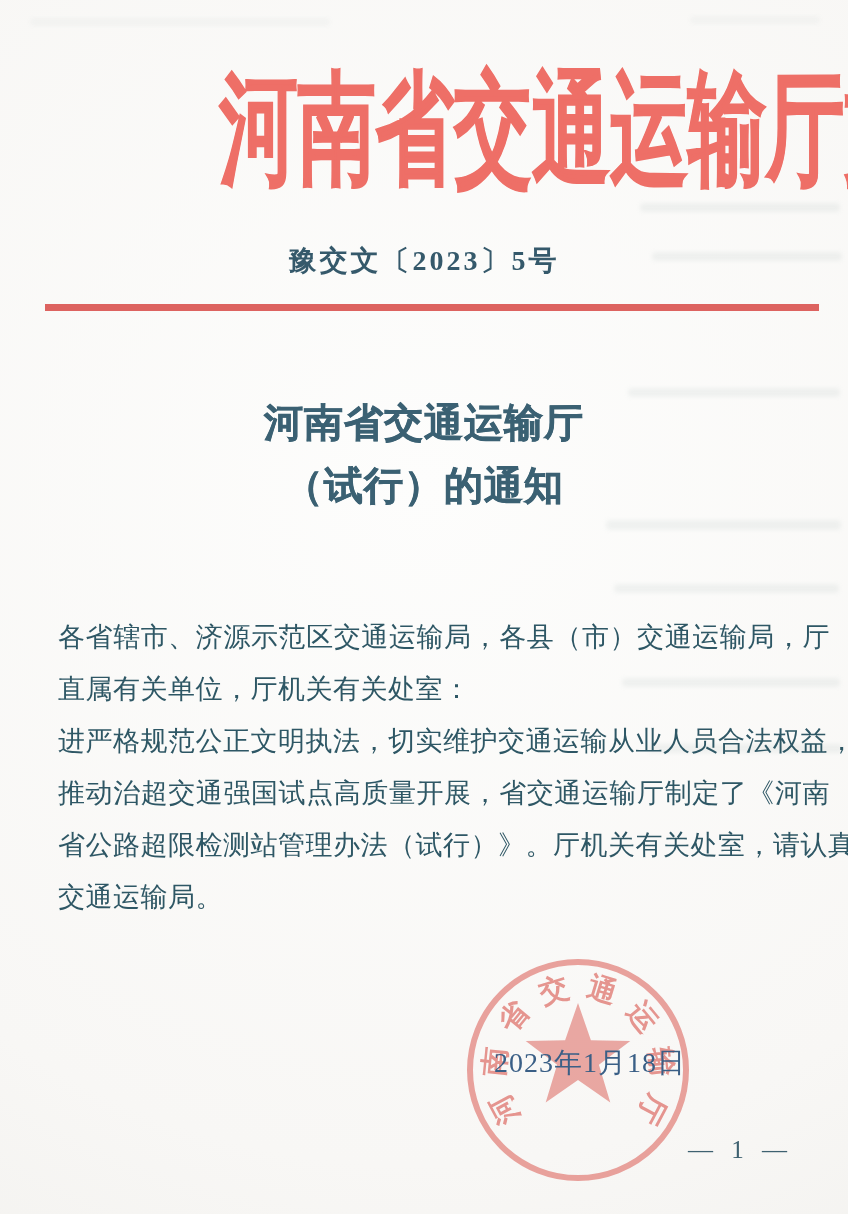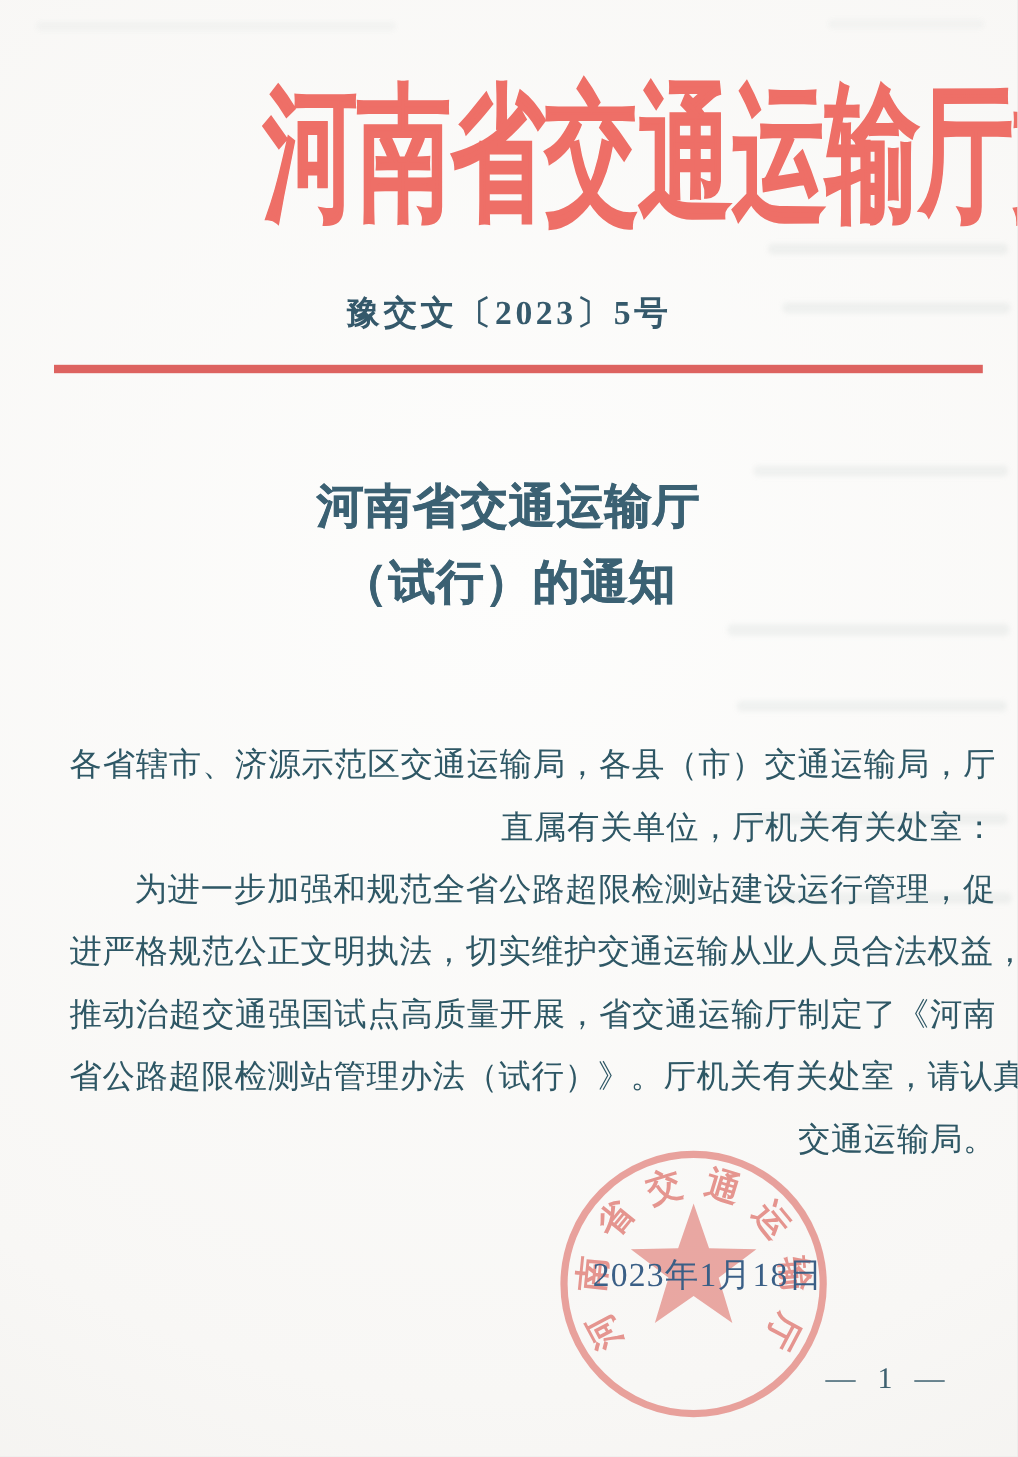--- a/index.html
+++ b/index.html
@@ -49,21 +49,21 @@
 
   .body-text{
     position:absolute;top:611px;left:58px;width:772px;
     font-size:27px;color:var(--body-ink);
   }
   .body-text .line{
     display:block;height:52px;line-height:52px;
     text-align:justify;text-align-last:justify;
     white-space:nowrap;letter-spacing:0.5px;
   }
-  .body-text .line.no-just{text-align:right;text-align-last:auto;font-family:Liberation Serif, serif;}
+  .body-text .line.no-just{text-align:left;text-align-last:auto;font-family:Liberation Serif, serif;}
   .body-text .line.indent{text-indent:2em;}
 
   .seal{
     position:absolute;left:462px;top:954px;width:232px;height:232px;
     z-index:1;opacity:0.92;
   }
   .seal text{
     font-family:"Liberation Serif","DejaVu Serif",serif;
     font-weight:bold;font-size:29px;fill:var(--seal-red);
     text-anchor:middle;dominant-baseline:central;opacity:0.85;
@@ -101,21 +101,20 @@
   <div class="red-rule"></div>
 
   <div class="doc-title">
     <span class="t-line">河南省交通运输厅</span>
     <span class="t-line">（试行）的通知</span>
   </div>
 
   <div class="body-text">
     <span class="line">各省辖市、济源示范区交通运输局，各县（市）交通运输局，厅</span>
     <span class="line no-just">直属有关单位，厅机关有关处室：</span>
-    <span class="line indent">为进一步加强和规范全省公路超限检测站建设运行管理，促</span>
     <span class="line">进严格规范公正文明执法，切实维护交通运输从业人员合法权益，</span>
     <span class="line">推动治超交通强国试点高质量开展，省交通运输厅制定了《河南</span>
     <span class="line">省公路超限检测站管理办法（试行）》。厅机关有关处室，请认真</span>
     <span class="line no-just">交通运输局。</span>
   </div>
 
   <svg class="seal" viewBox="-116 -116 232 232" aria-hidden="true">
     <circle cx="0" cy="0" r="108" fill="none" stroke="#e07a73" stroke-width="6" opacity="0.75"></circle>
     <polygon points="0,-67 12.9,-29.8 52.3,-29 20.9,-5.2 32.3,32.5 0,10 -32.3,32.5 -20.9,-5.2 -52.3,-29 -12.9,-29.8" fill="#e07a73" opacity="0.7"></polygon>
     <g id="seal-chars">

